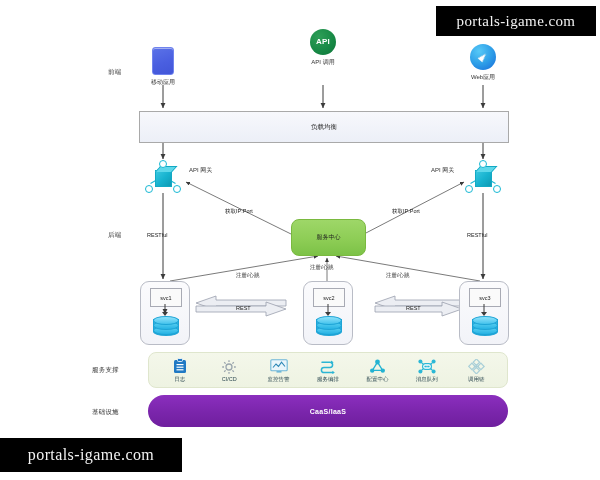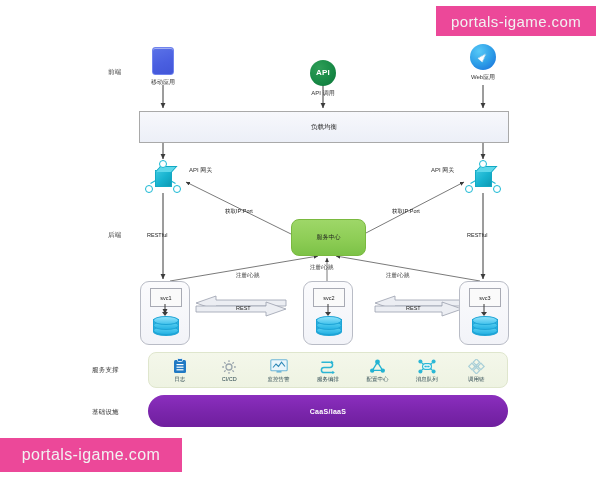--- a/index.html
+++ b/index.html
@@ -6,22 +6,22 @@
   body{
     width:600px;height:480px;position:relative;overflow:hidden;
     background:#ffffff;
     font-family:"Liberation Sans","DejaVu Sans",sans-serif;
     font-size:6px;color:#1a1a1a;
   }
   .stage{position:absolute;left:0;top:0;width:600px;height:480px;}
 
   
   .watermark{
-    position:absolute;background:#ec4899;color:#f2f2f2;
-    font-family:Liberation Sans, sans-serif;
+    position:absolute;background:#000000;color:#f2f2f2;
+    font-family:Liberation Serif, serif;
     letter-spacing:.4px;display:flex;align-items:center;justify-content:center;
   }
   #wm-top{right:4px;top:6px;width:160px;height:30px;font-size:15px;}
   #wm-bottom{left:0px;top:438px;width:182px;height:34px;font-size:16px;}
 
   
   .rowlabel{
     position:absolute;color:#333;font-size:6.5px;letter-spacing:.2px;
     white-space:nowrap;
   }
@@ -208,21 +208,21 @@
   <div class="rowlabel" style="left:108px;top:68px;">前端</div>
   <div class="rowlabel" style="left:108px;top:231px;">后端</div>
   <div class="rowlabel" style="left:92px;top:366px;">服务支撑</div>
   <div class="rowlabel" style="left:92px;top:408px;">基础设施</div>
 
   <div class="client" style="left:133px;top:47px;">
     <div class="ic-mobile"></div>
     <div class="cap">移动应用</div>
   </div>
 
-  <div class="client" style="left:293px;top:60px;">
+  <div class="client" style="left:293px;top:29px;">
     <div class="ic-api">API</div>
     <div class="cap">API 调用</div>
   </div>
 
   <div class="client" style="left:453px;top:44px;">
     <div class="ic-web"></div>
     <div class="cap">Web应用</div>
   </div>
 
   <div id="load-balancer">

